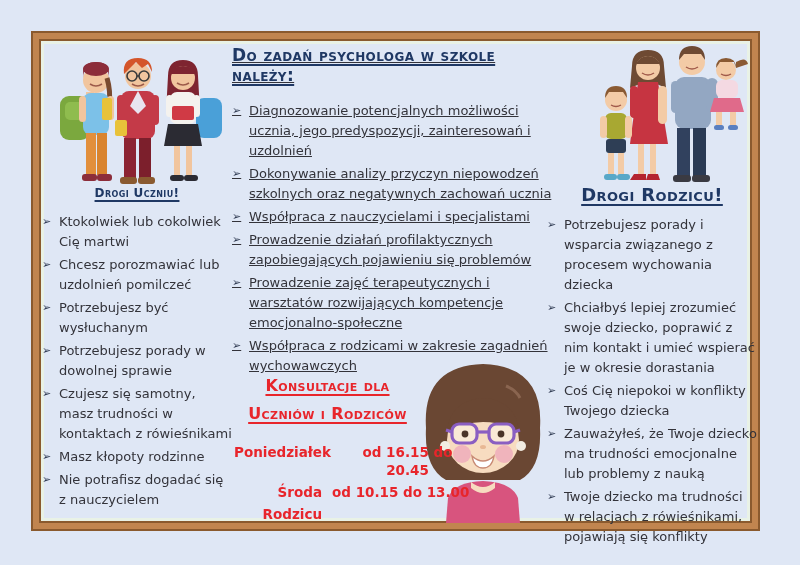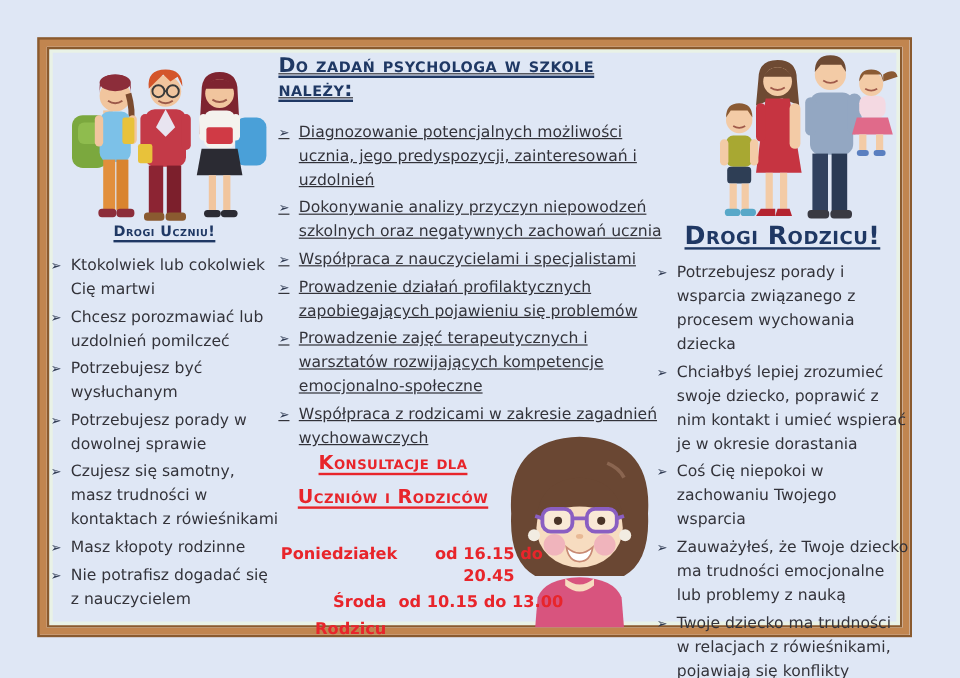--- a/index.html
+++ b/index.html
@@ -51,33 +51,33 @@
   .left-col .h-navy { font-size:12px; text-align:center; display:block; margin-bottom:12px; }
   .students-art { position:absolute; left:52px; top:40px; }
 
   
   .mid-col { left:232px; top:45px; width:330px;text-decoration:underline; }
   .mid-col .h-navy { font-size:17px; display:block; margin-bottom:16px; }
 
   .consult { position:absolute; left:220px; top:372px; width:215px; text-align:center; }
   .consult .h-red { font-size:16px; line-height:28px; display:block; }
 
-  .schedule { position:absolute; left:234px; top:453px; width:240px; }
+  .schedule { position:absolute; left:234px; top:443px; width:240px; }
   .schedule .row { display:flex; margin-bottom:4px; }
   .schedule .day  { flex:0 0 88px; text-align:right; }
   .schedule .time { padding-left:10px; text-align:center; }
   .schedule .day,.schedule .time {
     color:#e8252b; font-weight:bold; font-size:13.5px; line-height:18px;
   }
 
   .psych-art { position:absolute; left:408px; top:348px; }
 
   
   .right-col { left:547px; top:184px; width:210px; }
-  .right-col .h-navy { font-size:21px; text-align:center; display:block; margin-bottom:10px; }
+  .right-col .h-navy { font-size:18px; text-align:center; display:block; margin-bottom:10px; }
   .family-art { position:absolute; left:588px; top:36px; }
 </style>
 </head>
 <body>
 
 <div class="frame"></div>
 
 <div class="students-art">
   <svg width="172" height="150" viewBox="0 0 172 150">
 
@@ -313,21 +313,21 @@
     <li>
         <span class="bullet">➢</span>
         <span>Potrzebujesz porady i wsparcia związanego z procesem wychowania dziecka</span>
       </li>
     <li>
         <span class="bullet">➢</span>
         <span>Chciałbyś lepiej zrozumieć swoje dziecko, poprawić z nim kontakt i umieć wspierać je w okresie dorastania</span>
       </li>
     <li>
         <span class="bullet">➢</span>
-        <span>Coś Cię niepokoi w zachowaniu Twojego wsparcia</span>
+        <span>Coś Cię niepokoi w konflikty Twojego dziecka</span>
       </li>
     <li>
         <span class="bullet">➢</span>
         <span>Zauważyłeś, że Twoje dziecko ma trudności emocjonalne lub problemy z nauką</span>
       </li>
     <li>
         <span class="bullet">➢</span>
         <span>Twoje dziecko ma trudności w relacjach z rówieśnikami, pojawiają się konflikty</span>
       </li>
   </ul>

